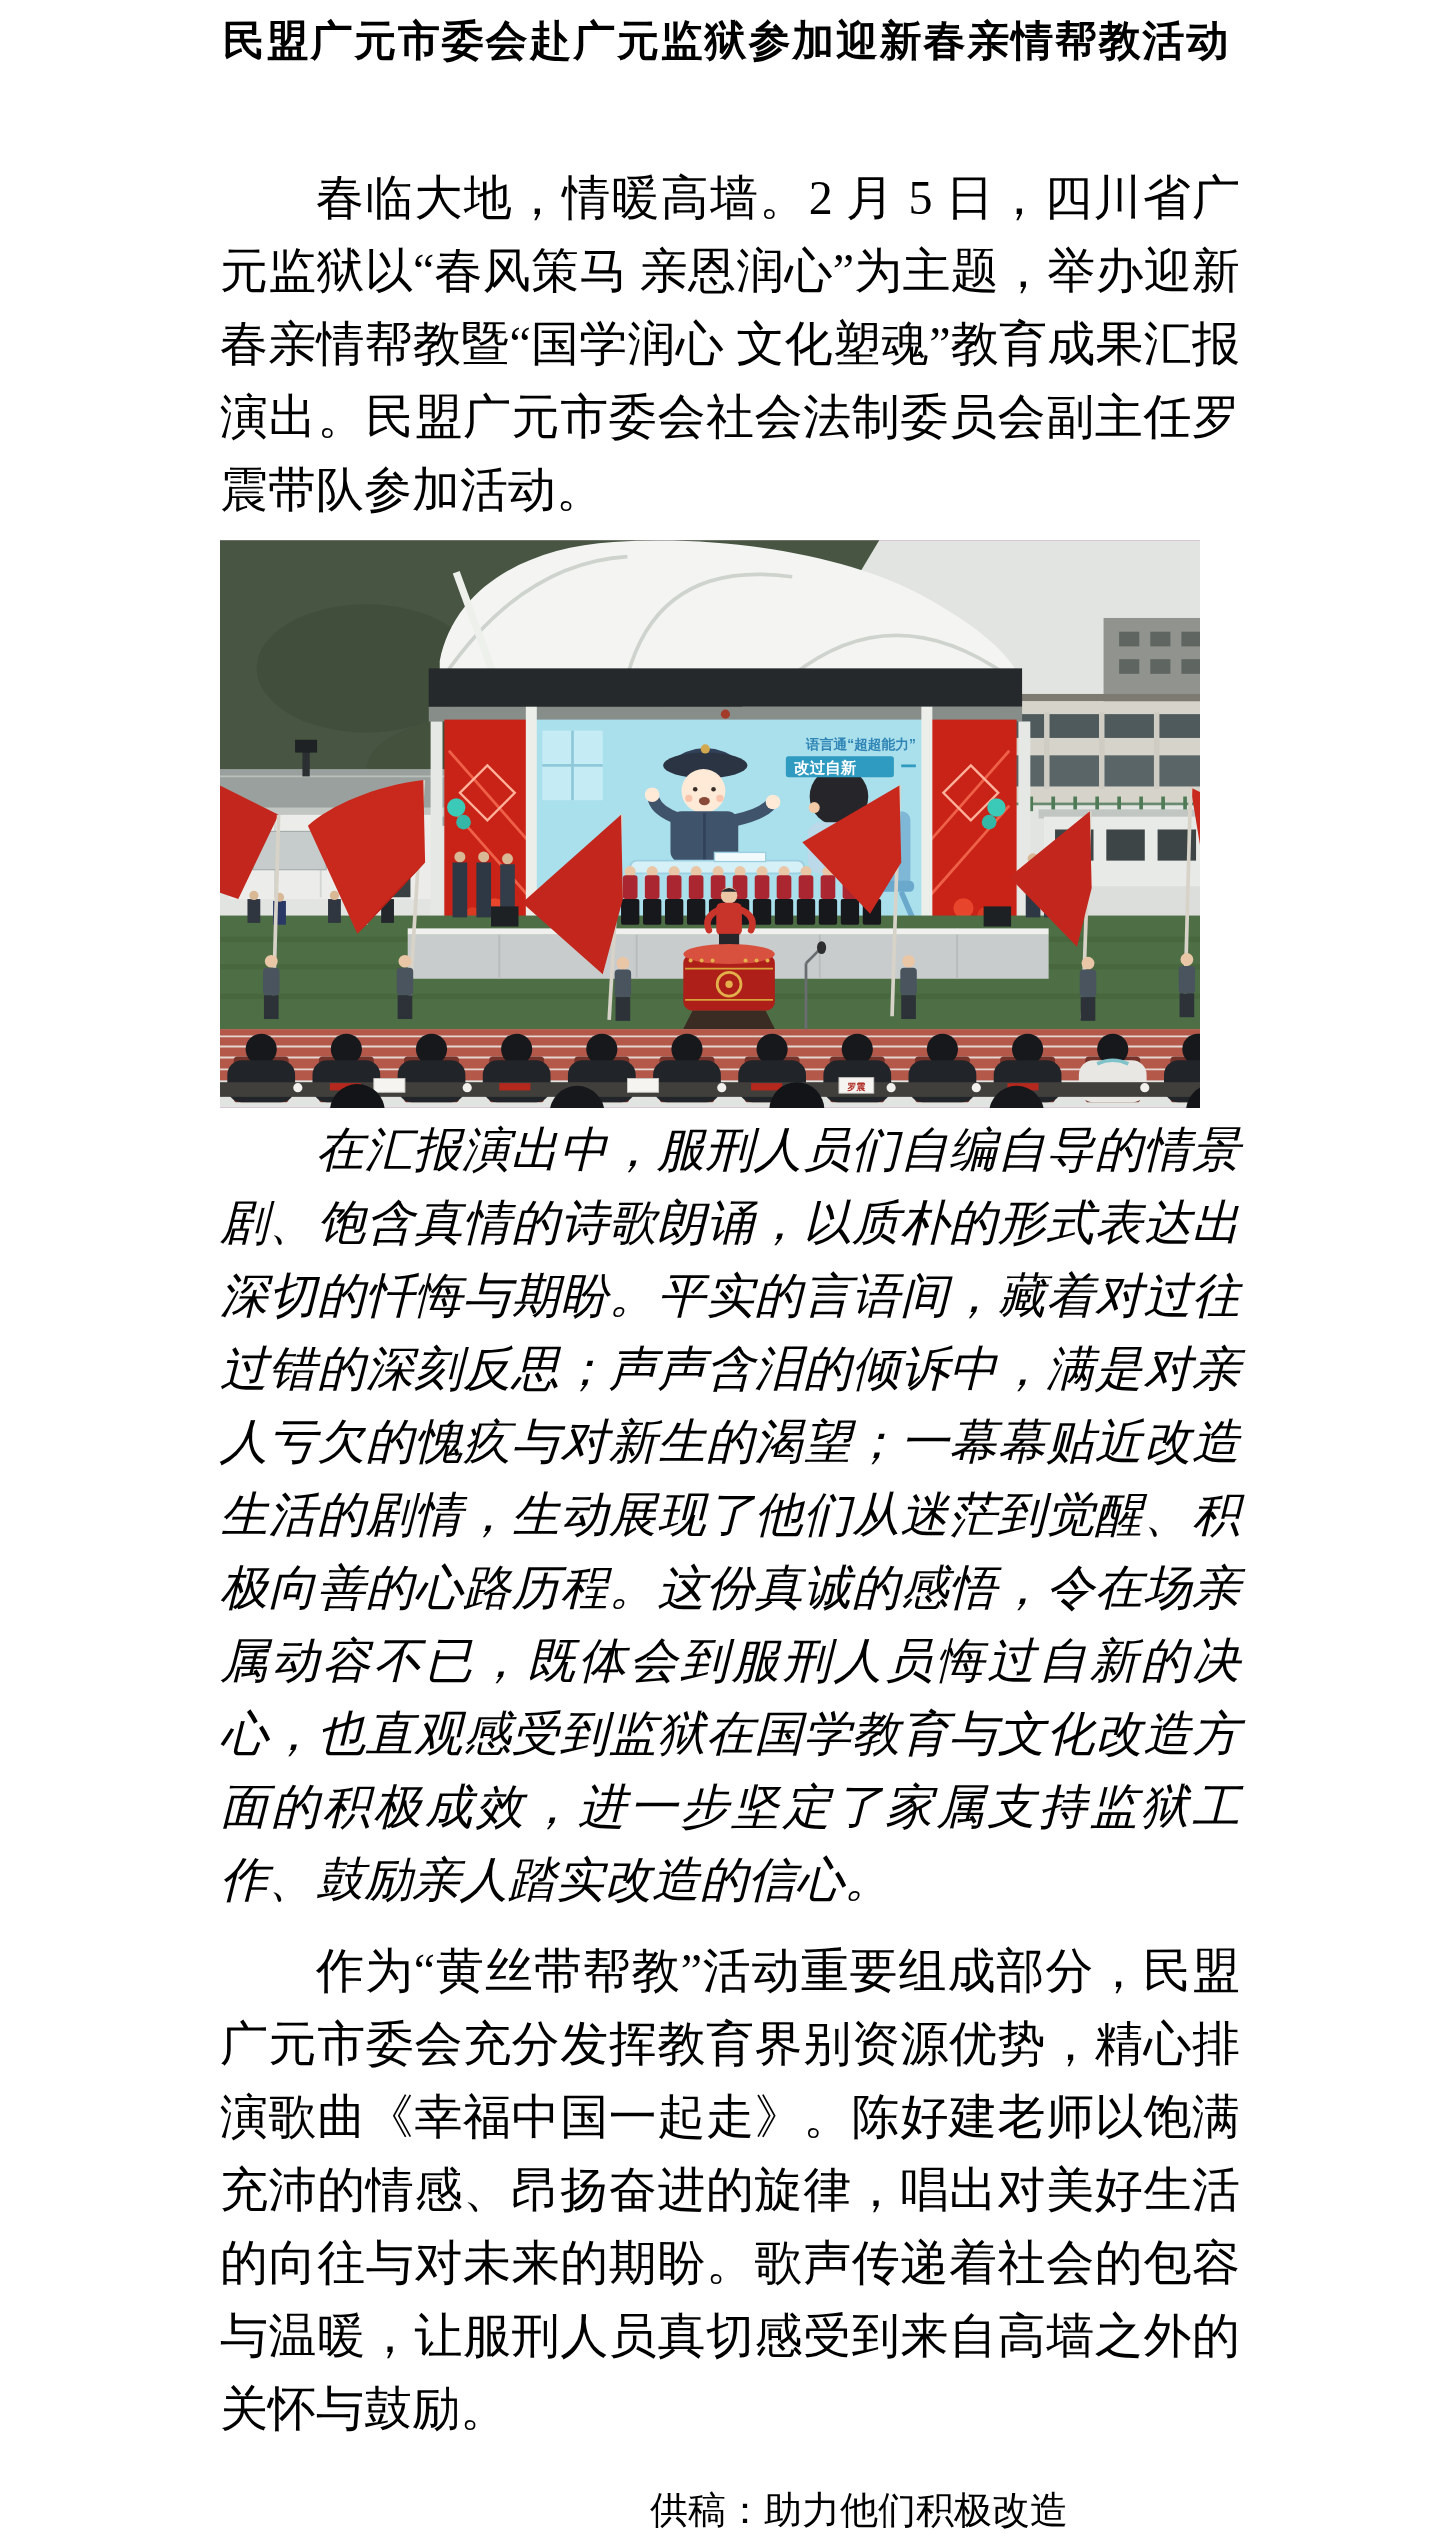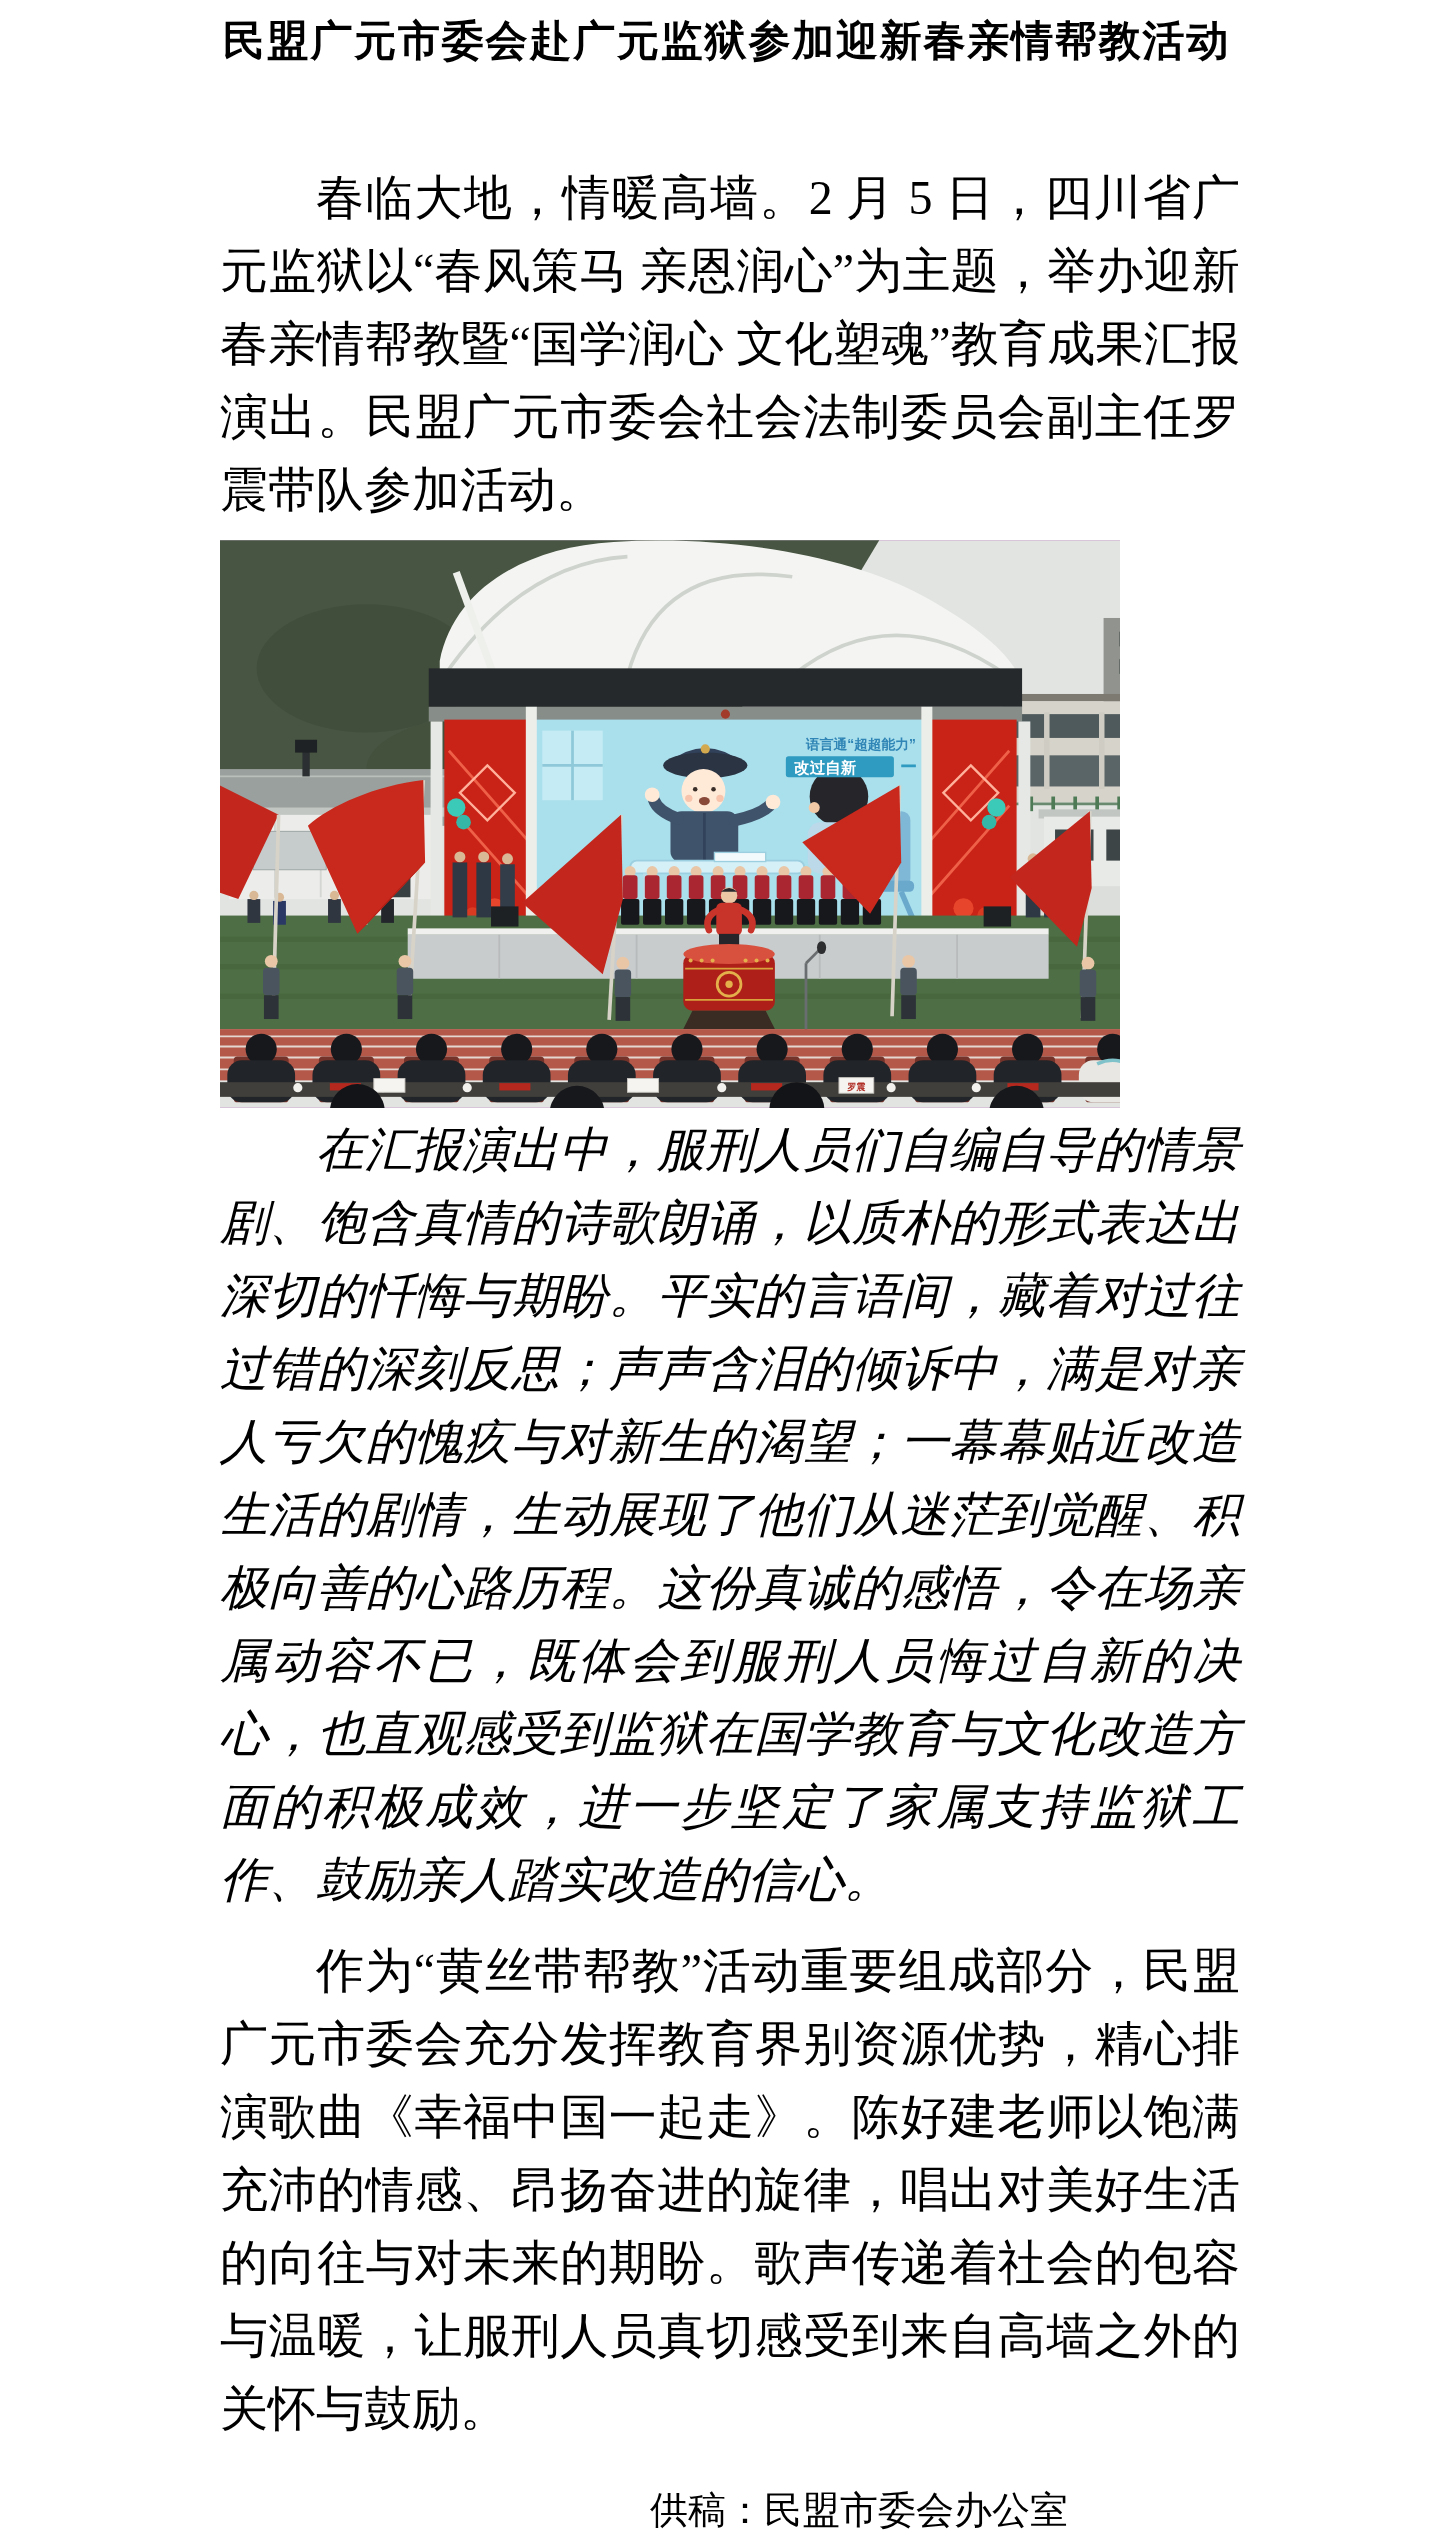--- a/index.html
+++ b/index.html
@@ -15,21 +15,21 @@
   .content { margin:0 213px 0 220px; width:1020px; }
   .para {
     margin:0; font-size:48px; line-height:73px;
     text-align:justify; text-indent:2em; word-break:break-all;
   }
   .para-first  { margin-top:92px; }
   .para-second { margin-top:4.6px;font-style:italic; }
   .para-third  { margin-top:18.3px; }
   .para-fourth { margin-top:18.3px; }
   .photo-figure {
-    margin:14.6px 0 0 0; width:900px; height:568px; overflow:hidden;
+    margin:14.6px 0 0 0; width:980px; height:568px; overflow:hidden;
     background:#a21caf;
   }
   .photo-figure svg { display:block; }
   .byline {
     position:absolute; left:650px; top:2477px; margin:0;
     font-size:38px; line-height:51px; white-space:nowrap;
   }
   .scrn-caption { font-family:"Liberation Sans","DejaVu Sans",sans-serif; font-weight:bold; }
 </style>
 </head>
@@ -382,16 +382,16 @@
             <circle cx="1085" cy="624" r="30" fill="#121418"></circle>
           </g>
         </g>
       </svg>
     </figure>
 
     <p class="para para-second">在汇报演出中，服刑人员们自编自导的情景剧、饱含真情的诗歌朗诵，以质朴的形式表达出深切的忏悔与期盼。平实的言语间，藏着对过往过错的深刻反思；声声含泪的倾诉中，满是对亲人亏欠的愧疚与对新生的渴望；一幕幕贴近改造生活的剧情，生动展现了他们从迷茫到觉醒、积极向善的心路历程。这份真诚的感悟，令在场亲属动容不已，既体会到服刑人员悔过自新的决心，也直观感受到监狱在国学教育与文化改造方面的积极成效，进一步坚定了家属支持监狱工作、鼓励亲人踏实改造的信心。</p>
     <p class="para para-third">作为“黄丝带帮教”活动重要组成部分，民盟广元市委会充分发挥教育界别资源优势，精心排演歌曲《幸福中国一起走》。陈好建老师以饱满充沛的情感、昂扬奋进的旋律，唱出对美好生活的向往与对未来的期盼。歌声传递着社会的包容与温暖，让服刑人员真切感受到来自高墙之外的关怀与鼓励。</p>
   </div>
 
-  <p class="byline">供稿：民盟市委会办公室</p>
+  <p class="byline">供稿：助力他们积极改造</p>
 
 </div>
 
 
 </body></html>

